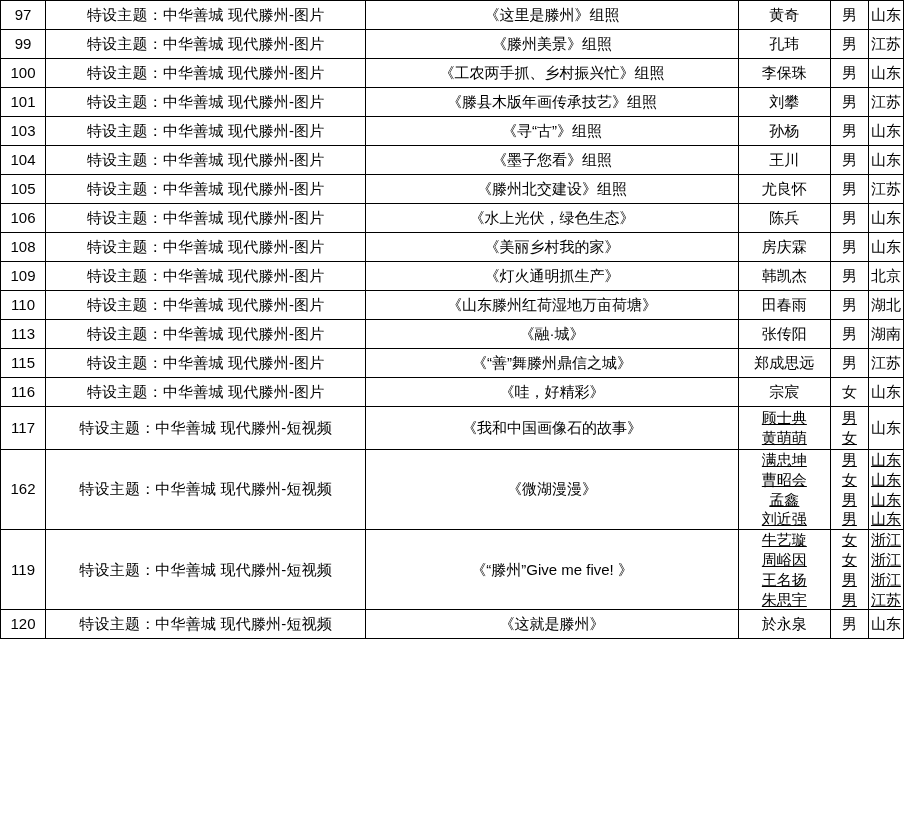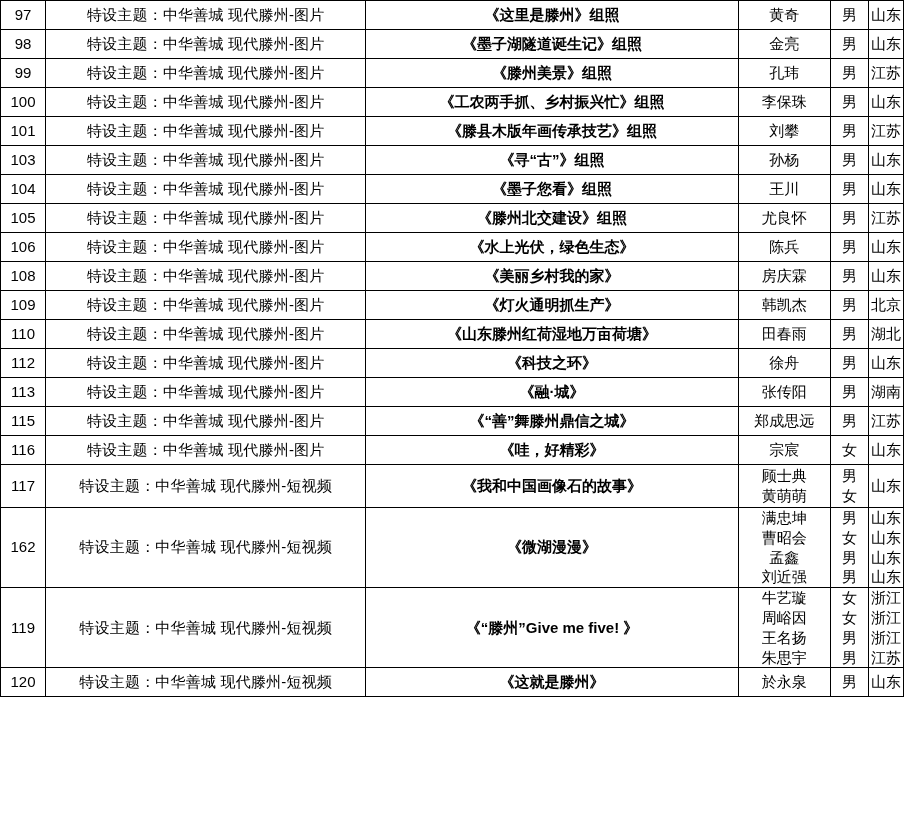--- a/index.html
+++ b/index.html
@@ -35,27 +35,28 @@
     white-space: nowrap;
   }
   col.c-num    { width: 45px; }
   col.c-theme  { width: 320px; }
   col.c-title  { width: 372px; }
   col.c-author { width: 92px; }
   col.c-gender { width: 38px; }
   col.c-region { width: 35px; }
   td.num   { font-size: 14px; margin-top: 8px; }
   td.theme { font-size: 14.5px; letter-spacing: 0.2px; }
-  td.title { font-size: 15px; font-weight: bold; }
+  td.title { font-size: 15px; }
   td.author{ font-size: 14.5px; }
   td.gender{ font-size: 14.5px; }
   td.region{ font-size: 14.5px; }
   .stack {
     display: block;
     line-height: 1.32;
+    text-decoration: underline;
   }
   .stack span {
     display: block;
   }
   tr.r-single td { height: 28px; }
   tr.r-multi2 td { height: 42px; }
   tr.r-multi4 td { height: 68px; }
   .theme-inner {
     display: inline-block;
     text-align: right;
@@ -77,28 +78,20 @@
     <tbody id="table-body">
         <tr class="r-single">
           <td class="num">97</td>
           <td class="theme"><span class="theme-inner">特设主题：中华善城  现代滕州-图片</span></td>
           <td class="title">《这里是滕州》组照</td>
           <td class="author">黄奇</td>
           <td class="gender">男</td>
           <td class="region">山东</td>
         </tr>
         <tr class="r-single">
-          <td class="num">98</td>
-          <td class="theme"><span class="theme-inner">特设主题：中华善城  现代滕州-图片</span></td>
-          <td class="title">《墨子湖隧道诞生记》组照</td>
-          <td class="author">金亮</td>
-          <td class="gender">男</td>
-          <td class="region">山东</td>
-        </tr>
-        <tr class="r-single">
           <td class="num">99</td>
           <td class="theme"><span class="theme-inner">特设主题：中华善城  现代滕州-图片</span></td>
           <td class="title">《滕州美景》组照</td>
           <td class="author">孔玮</td>
           <td class="gender">男</td>
           <td class="region">江苏</td>
         </tr>
         <tr class="r-single">
           <td class="num">100</td>
           <td class="theme"><span class="theme-inner">特设主题：中华善城  现代滕州-图片</span></td>
@@ -163,28 +156,20 @@
           <td class="gender">男</td>
           <td class="region">北京</td>
         </tr>
         <tr class="r-single">
           <td class="num">110</td>
           <td class="theme"><span class="theme-inner">特设主题：中华善城  现代滕州-图片</span></td>
           <td class="title">《山东滕州红荷湿地万亩荷塘》</td>
           <td class="author">田春雨</td>
           <td class="gender">男</td>
           <td class="region">湖北</td>
-        </tr>
-        <tr class="r-single">
-          <td class="num">112</td>
-          <td class="theme"><span class="theme-inner">特设主题：中华善城  现代滕州-图片</span></td>
-          <td class="title">《科技之环》</td>
-          <td class="author">徐舟</td>
-          <td class="gender">男</td>
-          <td class="region">山东</td>
         </tr>
         <tr class="r-single">
           <td class="num">113</td>
           <td class="theme"><span class="theme-inner">特设主题：中华善城  现代滕州-图片</span></td>
           <td class="title">《融·城》</td>
           <td class="author">张传阳</td>
           <td class="gender">男</td>
           <td class="region">湖南</td>
         </tr>
         <tr class="r-single">

